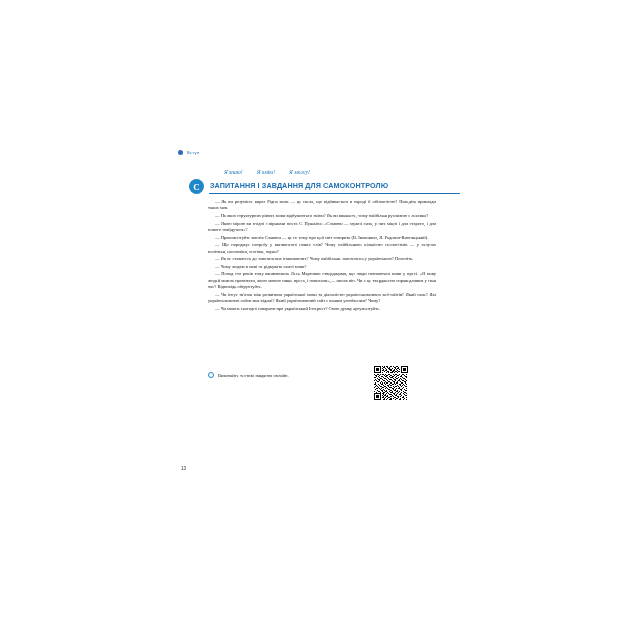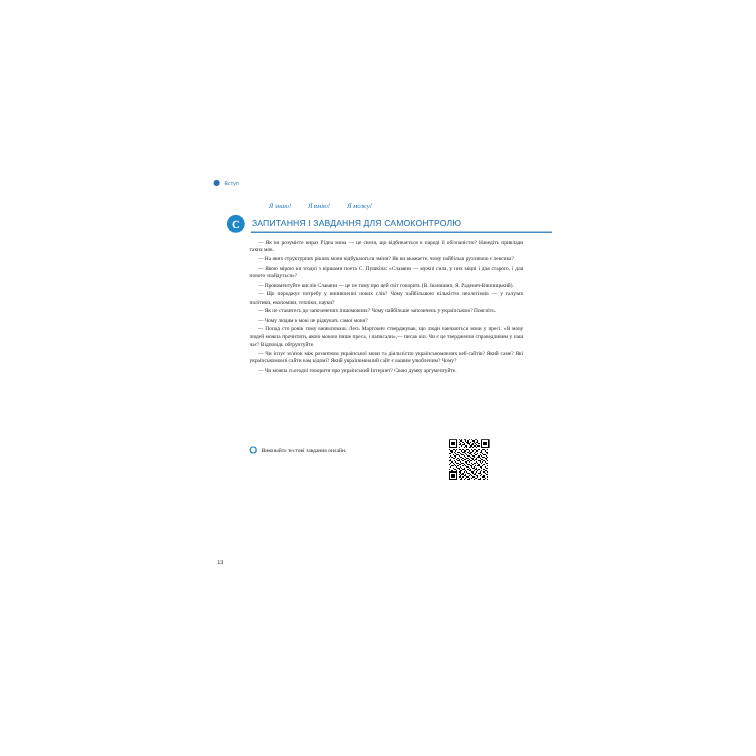--- a/index.html
+++ b/index.html
@@ -86,21 +86,21 @@
     display: flex;
     align-items: center;
     justify-content: center;
     font-family: "Liberation Serif", serif;
   }
   .sec-title {
     position: absolute;
     left: 21px;
     top: 3px;
     font-size: 7.2px;
-    font-weight: normal;
+    font-weight: bold;
     color: #1f6fb2;
     letter-spacing: .1px;
     font-family: "Liberation Sans", sans-serif;
     white-space: nowrap;
   }
   
   .questions {
     position: absolute;
     left: 30px;
     top: 49px;

